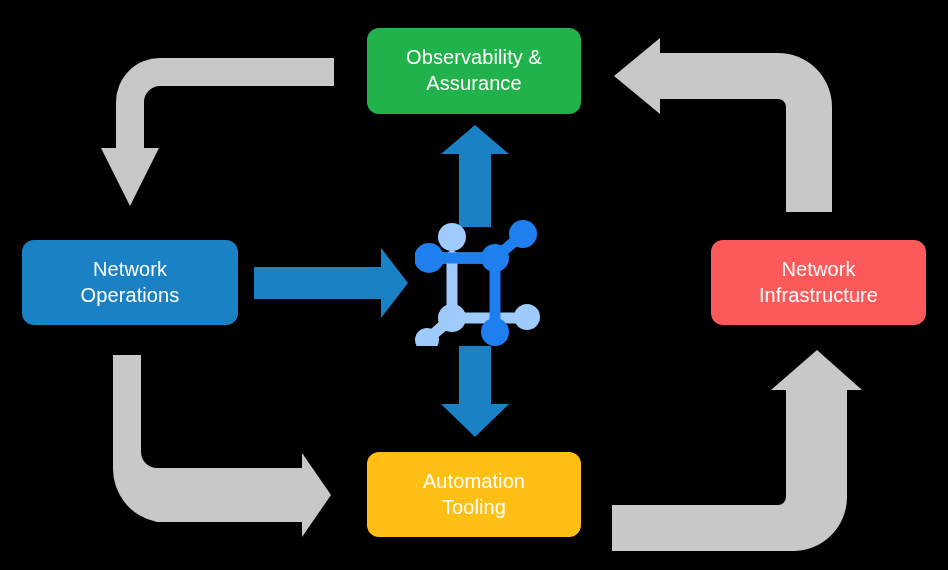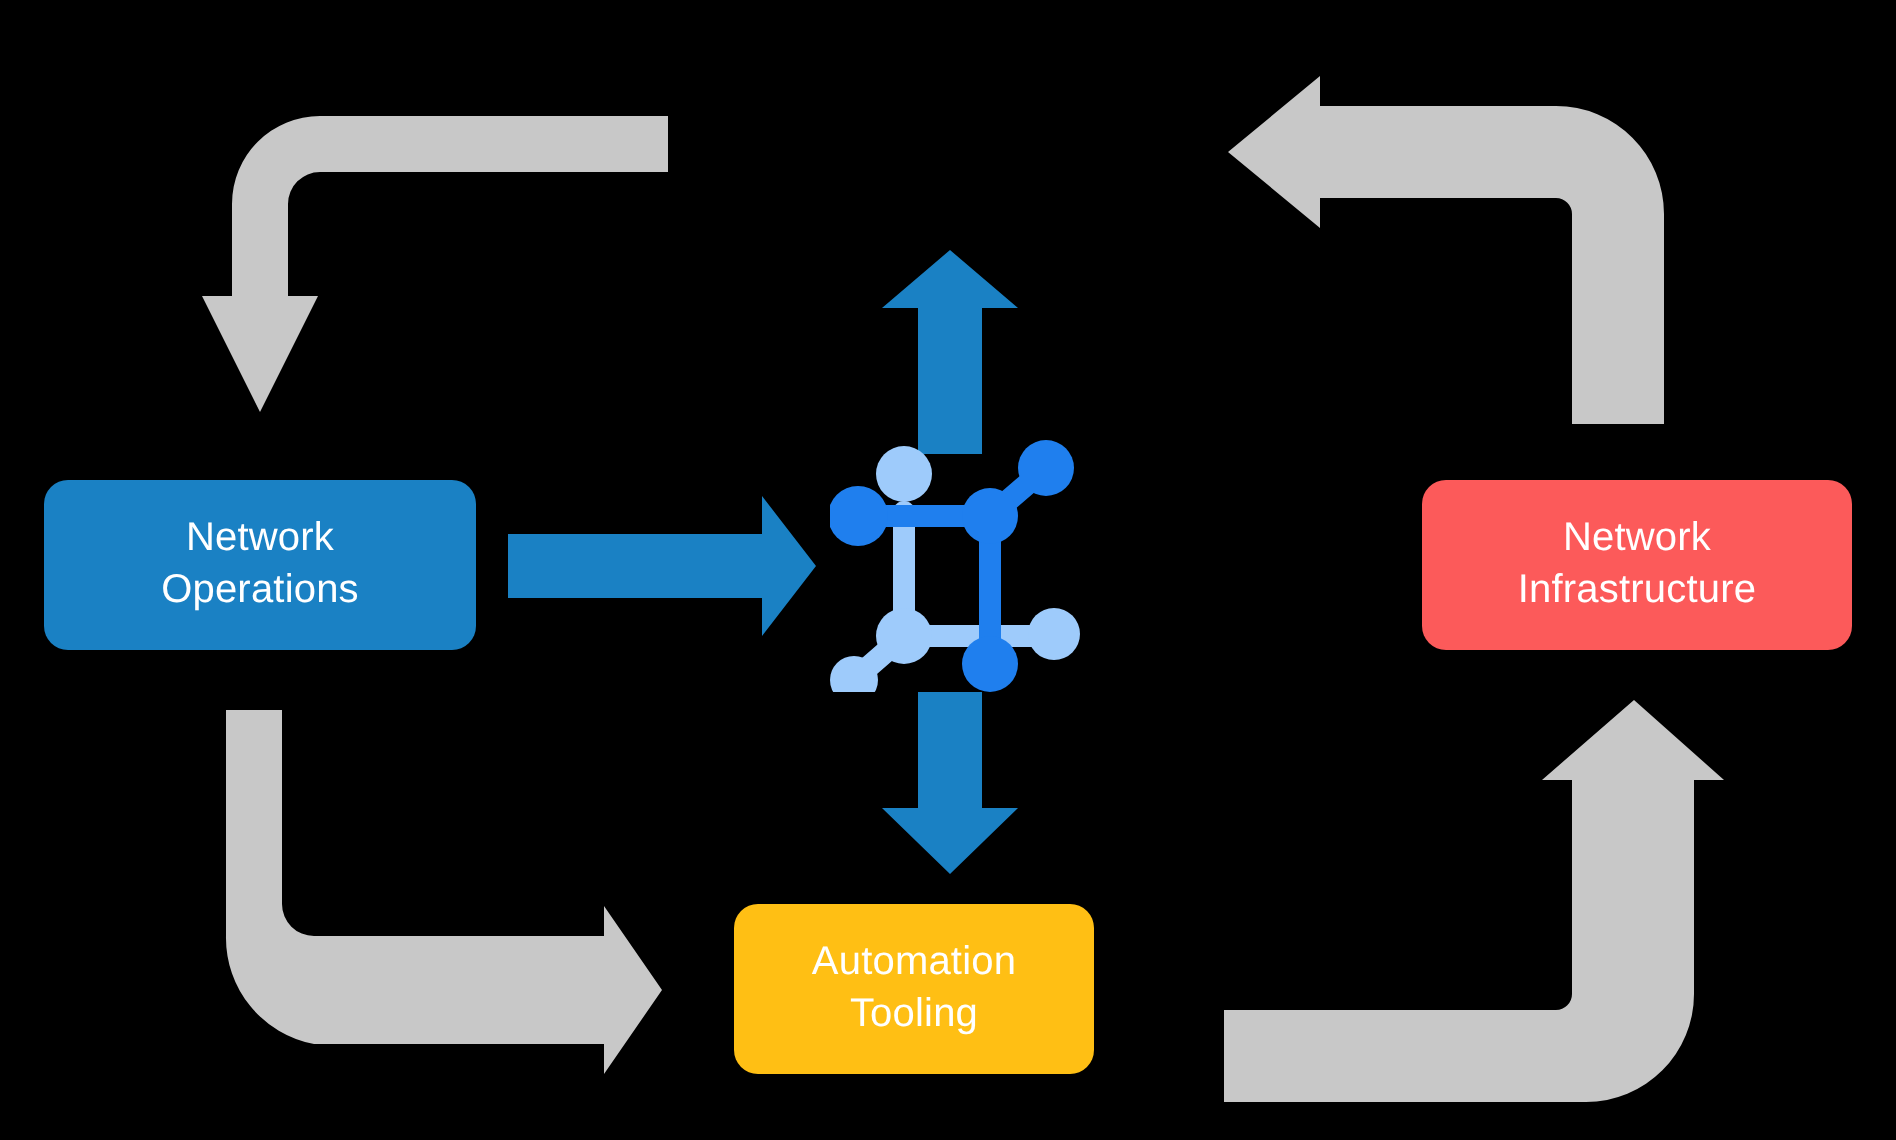--- a/index.html
+++ b/index.html
@@ -39,21 +39,21 @@
   }
   #box-network-operations {
     left: 22px; top: 240px; width: 216px; height: 85px;
     background: #1a81c4;
   }
   #box-network-infrastructure {
     left: 711px; top: 240px; width: 215px; height: 85px;
     background: #fc5a5a;
   }
   #box-automation-tooling {
-    left: 367px; top: 452px; width: 180px; height: 85px;
+    left: 367px; top: 452px; width: 214px; height: 85px;
     background: #ffbf14;
   }
   .svg-layer {
     position: absolute;
     left: 0; top: 0;
     width: 948px;
     height: 570px;
     pointer-events: none;
   }
   .center-icon {
@@ -148,20 +148,22 @@
     <circle cx="37" cy="98" r="14" fill="#9ecbfb"></circle>
     <circle cx="12" cy="120" r="12" fill="#9ecbfb"></circle>
     <circle cx="112" cy="97" r="13" fill="#9ecbfb"></circle>
 
     <circle cx="14" cy="38" r="15" fill="#1f7fee"></circle>
     <circle cx="80" cy="38" r="14" fill="#1f7fee"></circle>
     <circle cx="108" cy="14" r="14" fill="#1f7fee"></circle>
     <circle cx="80" cy="112" r="14" fill="#1f7fee"></circle>
   </svg>
 
+  <div class="node-box" id="box-observability">Observability &amp;
+Assurance</div>
 
   <div class="node-box" id="box-network-operations">Network
 Operations</div>
 
   <div class="node-box" id="box-network-infrastructure">Network
 Infrastructure</div>
 
   <div class="node-box" id="box-automation-tooling">Automation
 Tooling</div>
 

